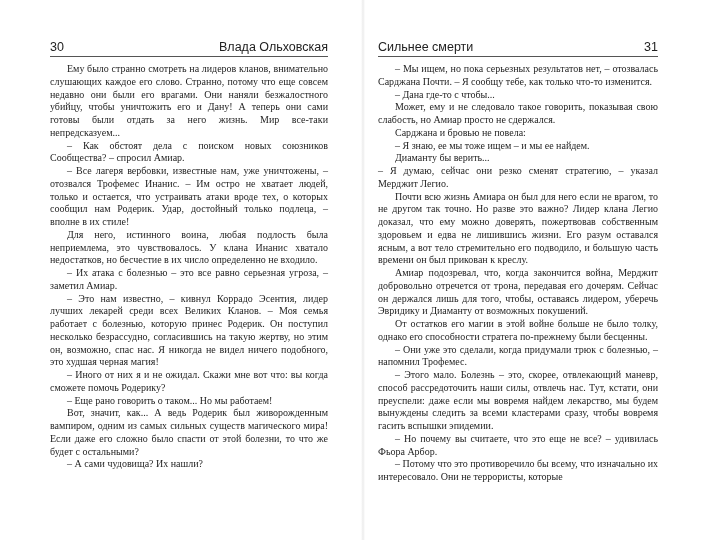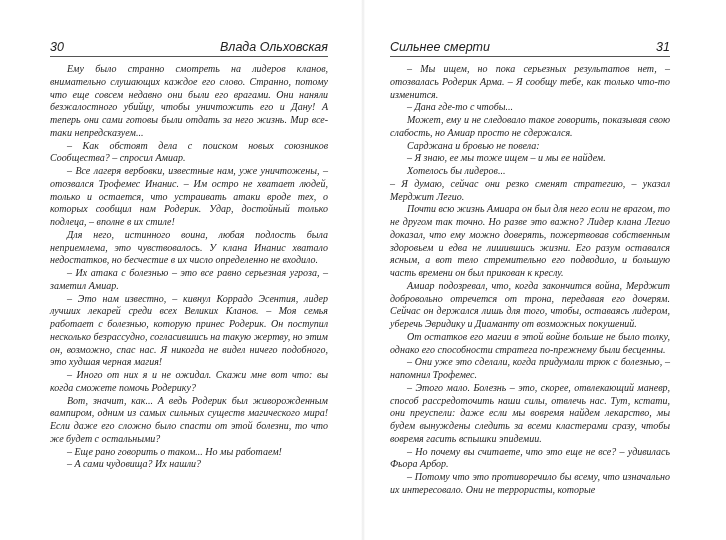--- a/index.html
+++ b/index.html
@@ -3,23 +3,23 @@
 <meta charset="utf-8">
 <style>
   html, body { margin: 0; padding: 0; }
   body {
     width: 726px; height: 540px; overflow: hidden;
     background: #ffffff;
     font-family: "Liberation Serif", "DejaVu Serif", serif;
     color: #1e1e1e;
     position: relative;
   }
-  .page { position: absolute; top: 0; height: 532px; font-style: italic; }
+  .page { position: absolute; top: 0; height: 532px; }
   .page.left { left: 0; width: 363px; }
-  .page.right { left: 363px; width: 363px; }
+  .page.right { left: 351px; width: 363px; }
   .gutter {
     position: absolute; left: 361px; top: 0; width: 4px; height: 540px;
     background: linear-gradient(to right, #ffffff, #ececec 50%, #ffffff);
   }
   .header {
     position: absolute; top: 40px; height: 14px;
     font-family: "Liberation Sans", "DejaVu Sans", sans-serif;
     font-size: 12.5px; line-height: 14px; color: #222;
     display: flex; justify-content: space-between; align-items: baseline;
   }
@@ -50,41 +50,41 @@
   </div>
   <div class="rule"></div>
   <div class="text">
     <p>Ему было странно смотреть на лидеров кланов, внимательно слушающих каждое его слово. Странно, потому что еще совсем недавно они были его врагами. Они наняли безжалостного убийцу, чтобы уничтожить его и Дану! А теперь они сами готовы были отдать за него жизнь. Мир все-таки непредсказуем...</p>
     <p>– Как обстоят дела с поиском новых союзников Сообщества? – спросил Амиар.</p>
     <p>– Все лагеря вербовки, известные нам, уже уничтожены, – отозвался Трофемес Инанис. – Им остро не хватает людей, только и остается, что устраивать атаки вроде тех, о которых сообщил нам Родерик. Удар, достойный только подлеца, – вполне в их стиле!</p>
     <p>Для него, истинного воина, любая подлость была неприемлема, это чувствовалось. У клана Инанис хватало недостатков, но бесчестие в их число определенно не входило.</p>
     <p>– Их атака с болезнью – это все равно серьезная угроза, – заметил Амиар.</p>
     <p>– Это нам известно, – кивнул Коррадо Эсентия, лидер лучших лекарей среди всех Великих Кланов. – Моя семья работает с болезнью, которую принес Родерик. Он поступил несколько безрассудно, согласившись на такую жертву, но этим он, возможно, спас нас. Я никогда не видел ничего подобного, это худшая черная магия!</p>
     <p>– Иного от них я и не ожидал. Скажи мне вот что: вы когда сможете помочь Родерику?</p>
+    <p>– Еще рано говорить о таком... Но мы работаем!</p>
     <p>Вот, значит, как... А ведь Родерик был живорожденным вампиром, одним из самых сильных существ магического мира! Если даже его сложно было спасти от этой болезни, то что же будет с остальными?</p>
-    <p>– Еще рано говорить о таком... Но мы работаем!</p>
     <p>– А сами чудовища? Их нашли?</p>
   </div>
 </div>
 
 <div class="gutter"></div>
 
 <div class="page right">
   <div class="header">
     <span>Сильнее смерти</span>
     <span>31</span>
   </div>
   <div class="rule"></div>
   <div class="text">
-    <p>– Мы ищем, но пока серьезных результатов нет, – отозвалась Родерик Арма. – Я сообщу тебе, как только что-то изменится.</p>
+    <p>– Мы ищем, но пока серьезных результатов нет, – отозвалась Сарджана Почти. – Я сообщу тебе, как только что-то изменится.</p>
     <p>– Дана где-то с чтобы...</p>
     <p>Может, ему и не следовало такое говорить, показывая свою слабость, но Амиар просто не сдержался.</p>
     <p>Сарджана и бровью не повела:</p>
     <p>– Я знаю, ее мы тоже ищем – и мы ее найдем.</p>
-    <p>Хотелось бы лидеров...</p>
+    <p>Диаманту бы верить...</p>
     <p class="noindent">– Я думаю, сейчас они резко сменят стратегию, – указал Мерджит Легио.</p>
     <p>Почти всю жизнь Амиара он был для него если не врагом, то не другом так точно. Но разве это важно? Лидер клана Легио доказал, что ему можно доверять, пожертвовав собственным здоровьем и едва не лишившись жизни. Его разум оставался ясным, а вот тело стремительно его подводило, и большую часть времени он был прикован к креслу.</p>
     <p>Амиар подозревал, что, когда закончится война, Мерджит добровольно отречется от трона, передавая его дочерям. Сейчас он держался лишь для того, чтобы, оставаясь лидером, уберечь Эвридику и Диаманту от возможных покушений.</p>
     <p>От остатков его магии в этой войне больше не было толку, однако его способности стратега по-прежнему были бесценны.</p>
     <p>– Они уже это сделали, когда придумали трюк с болезнью, – напомнил Трофемес.</p>
     <p>– Этого мало. Болезнь – это, скорее, отвлекающий маневр, способ рассредоточить наши силы, отвлечь нас. Тут, кстати, они преуспели: даже если мы вовремя найдем лекарство, мы будем вынуждены следить за всеми кластерами сразу, чтобы вовремя гасить вспышки эпидемии.</p>
     <p>– Но почему вы считаете, что это еще не все? – удивилась Фьора Арбор.</p>
     <p>– Потому что это противоречило бы всему, что изначально их интересовало. Они не террористы, которые</p>
   </div>
 </div>

